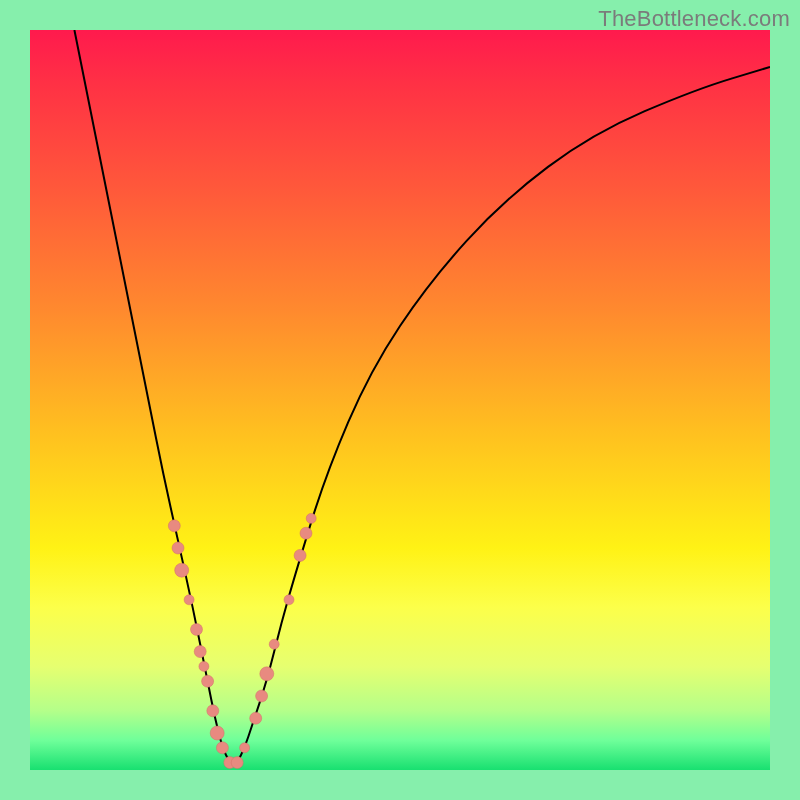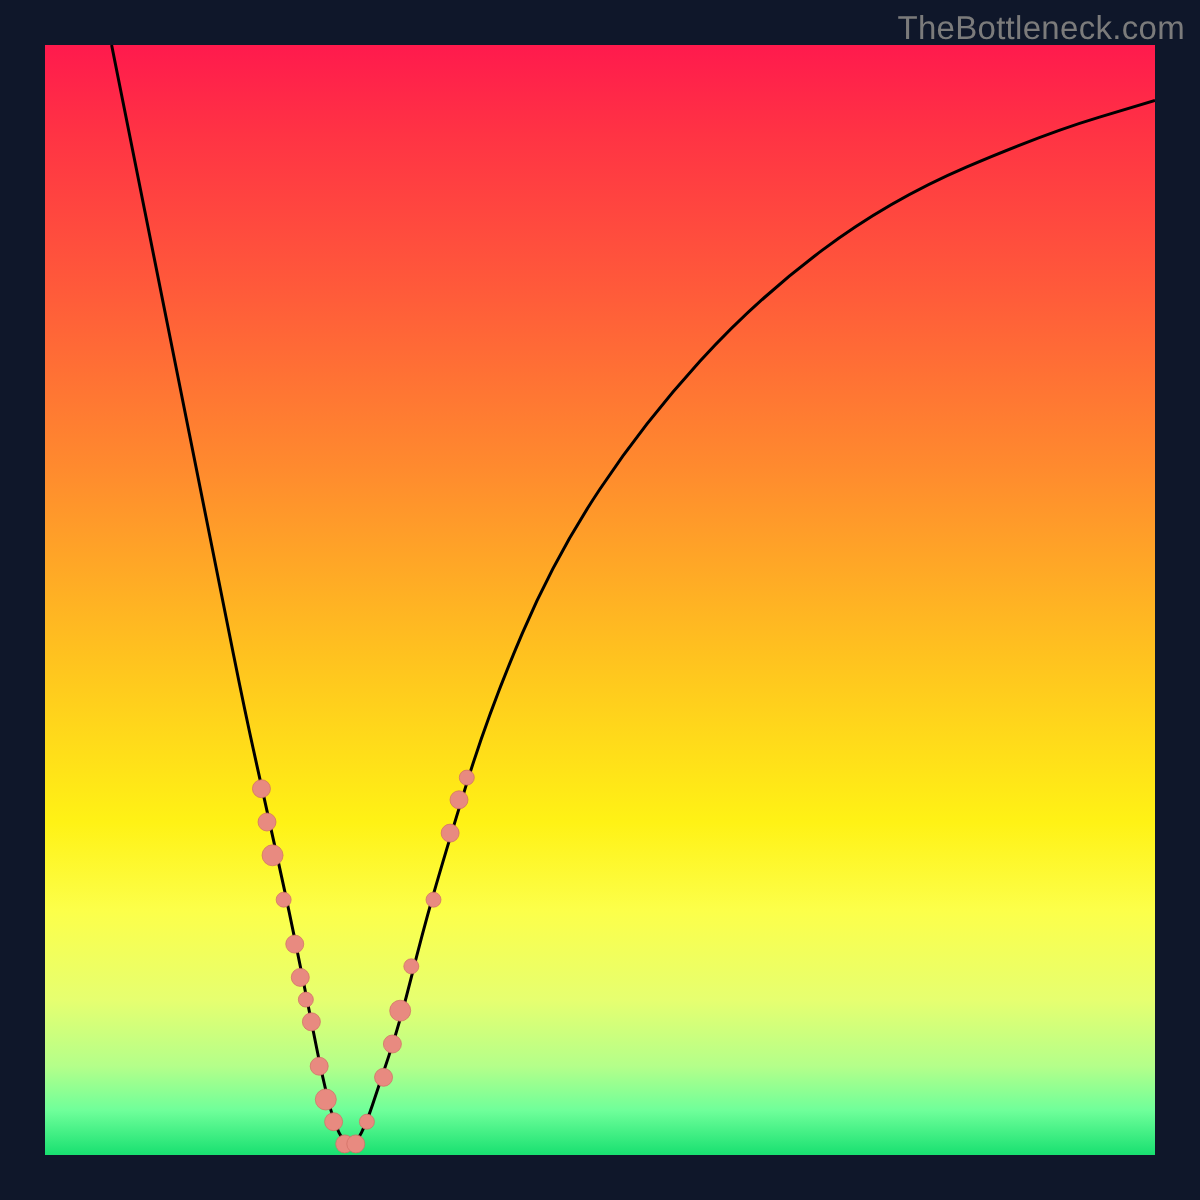--- a/index.html
+++ b/index.html
@@ -9,21 +9,21 @@
     height: 800px;
     overflow: hidden;
     background: #000;
     font-family: Arial, Helvetica, sans-serif;
   }
   .frame {
     position: absolute;
     top: 0; left: 0;
     width: 800px;
     height: 800px;
-    background: #0f172a;
+    background: #86efac;
   }
   .plot {
     position: absolute;
     top: 30px;
     left: 30px;
     width: 740px;
     height: 740px;
     overflow: hidden;
   }
   .gradient {

